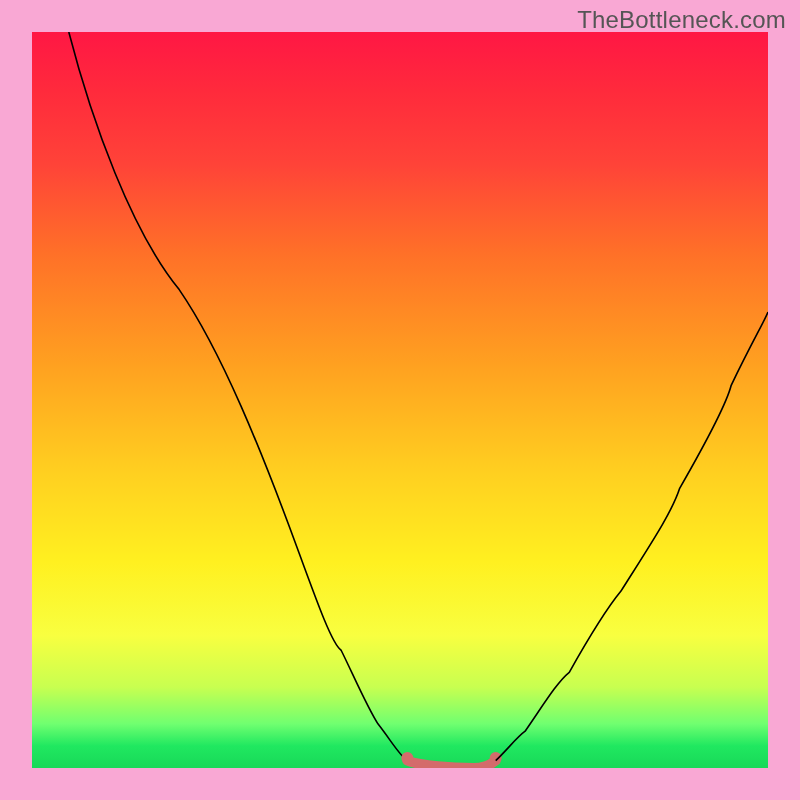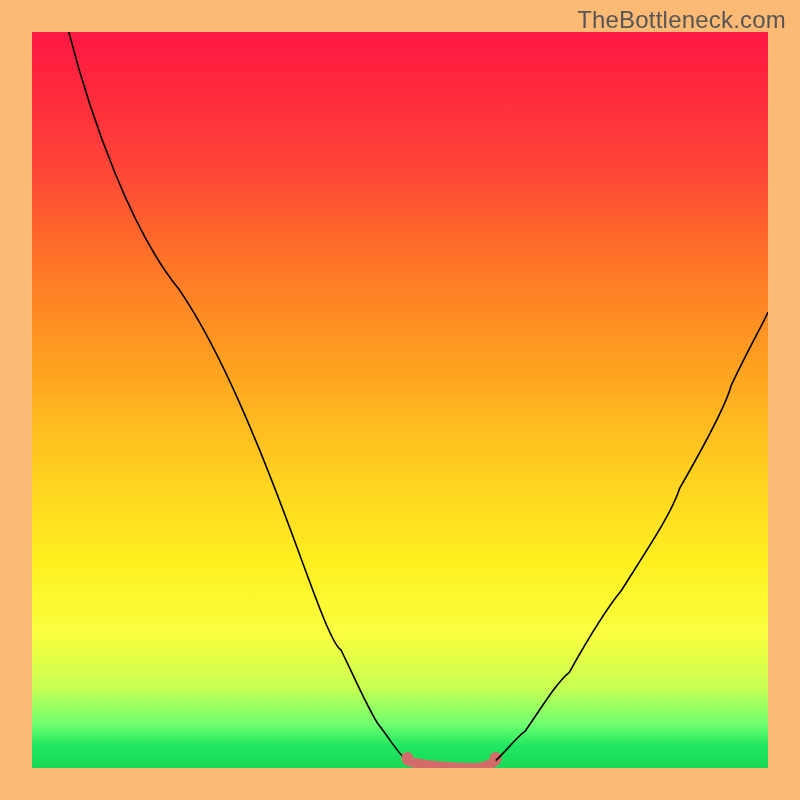--- a/index.html
+++ b/index.html
@@ -8,21 +8,21 @@
     width: 800px;
     height: 800px;
     background: #000;
     overflow: hidden;
     font-family: Arial, Helvetica, sans-serif;
   }
   .frame {
     position: relative;
     width: 800px;
     height: 800px;
-    background: #fdba74;
+    background: #f9a8d4;
   }
   .watermark {
     position: absolute;
     top: 6px;
     right: 14px;
     color: #555;
     font-size: 24px;
     font-weight: 400;
     letter-spacing: 0.2px;
     z-index: 50;

